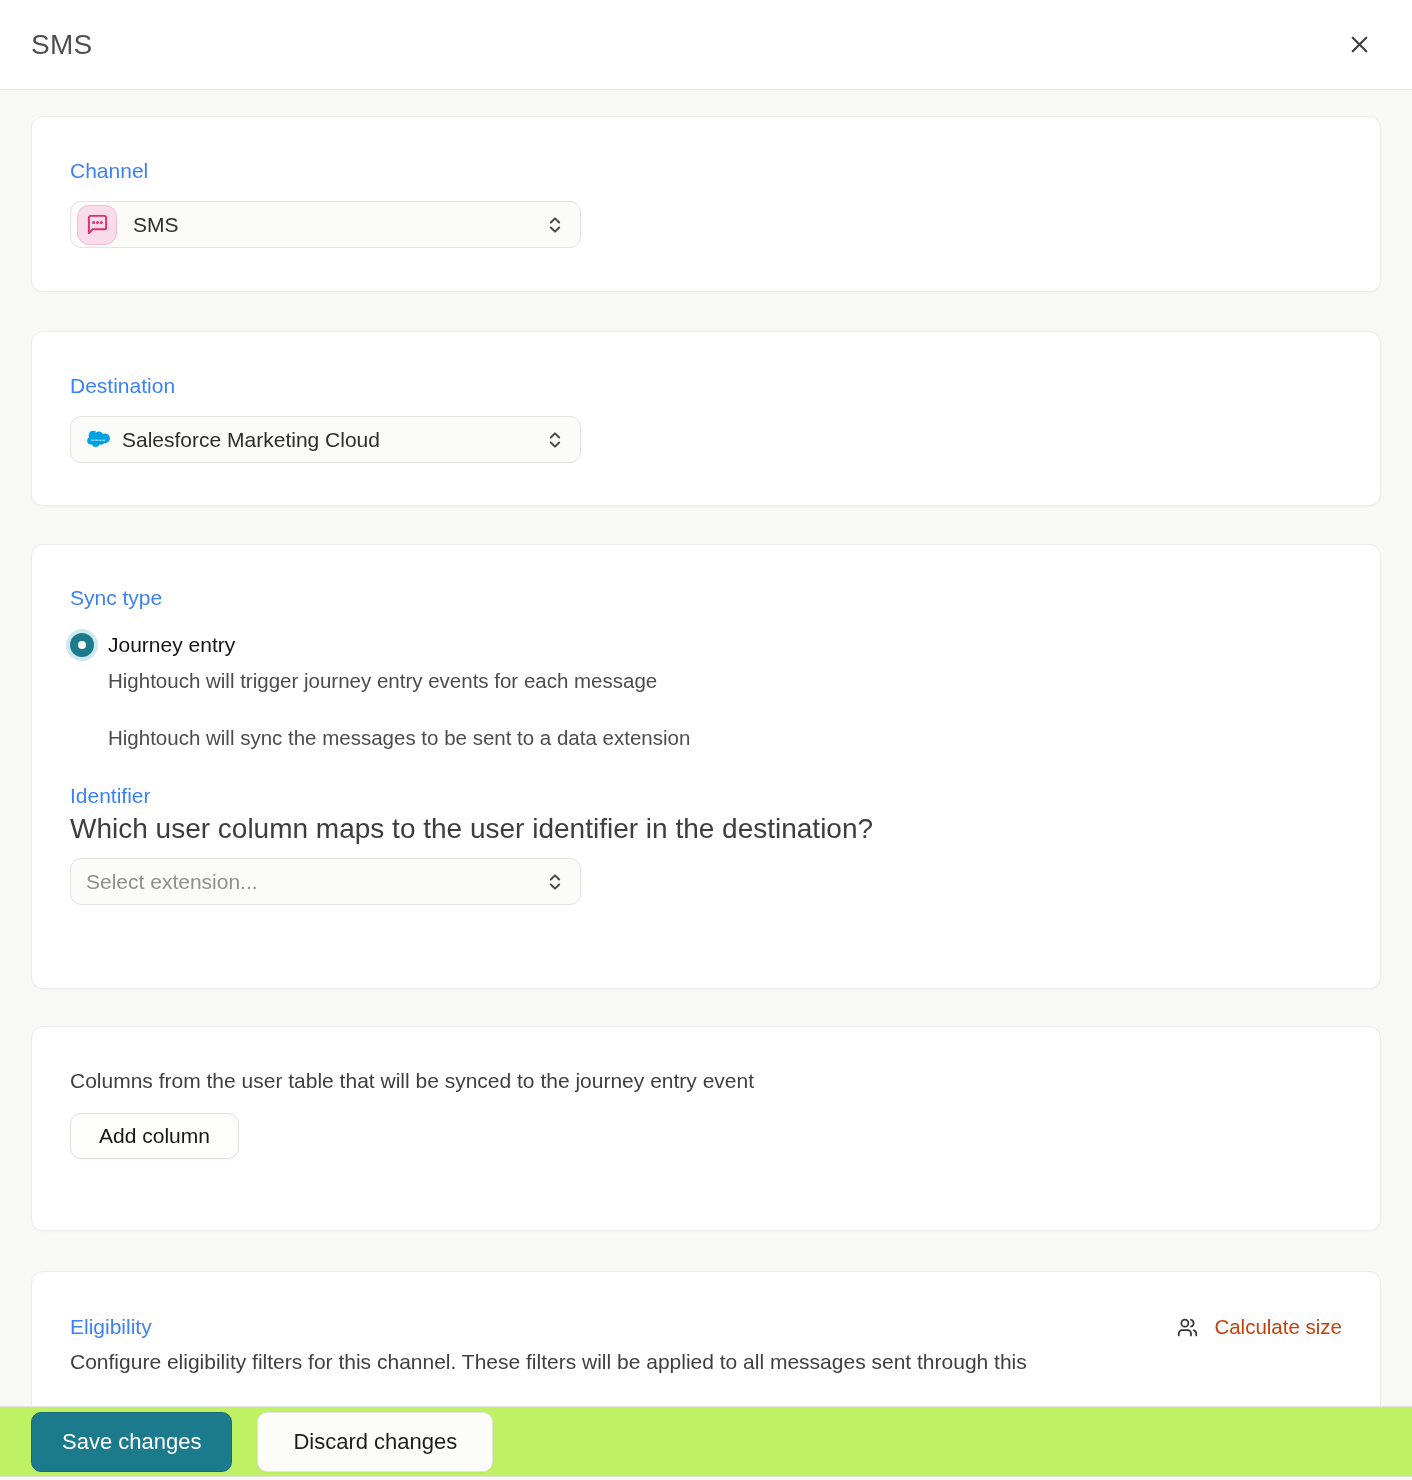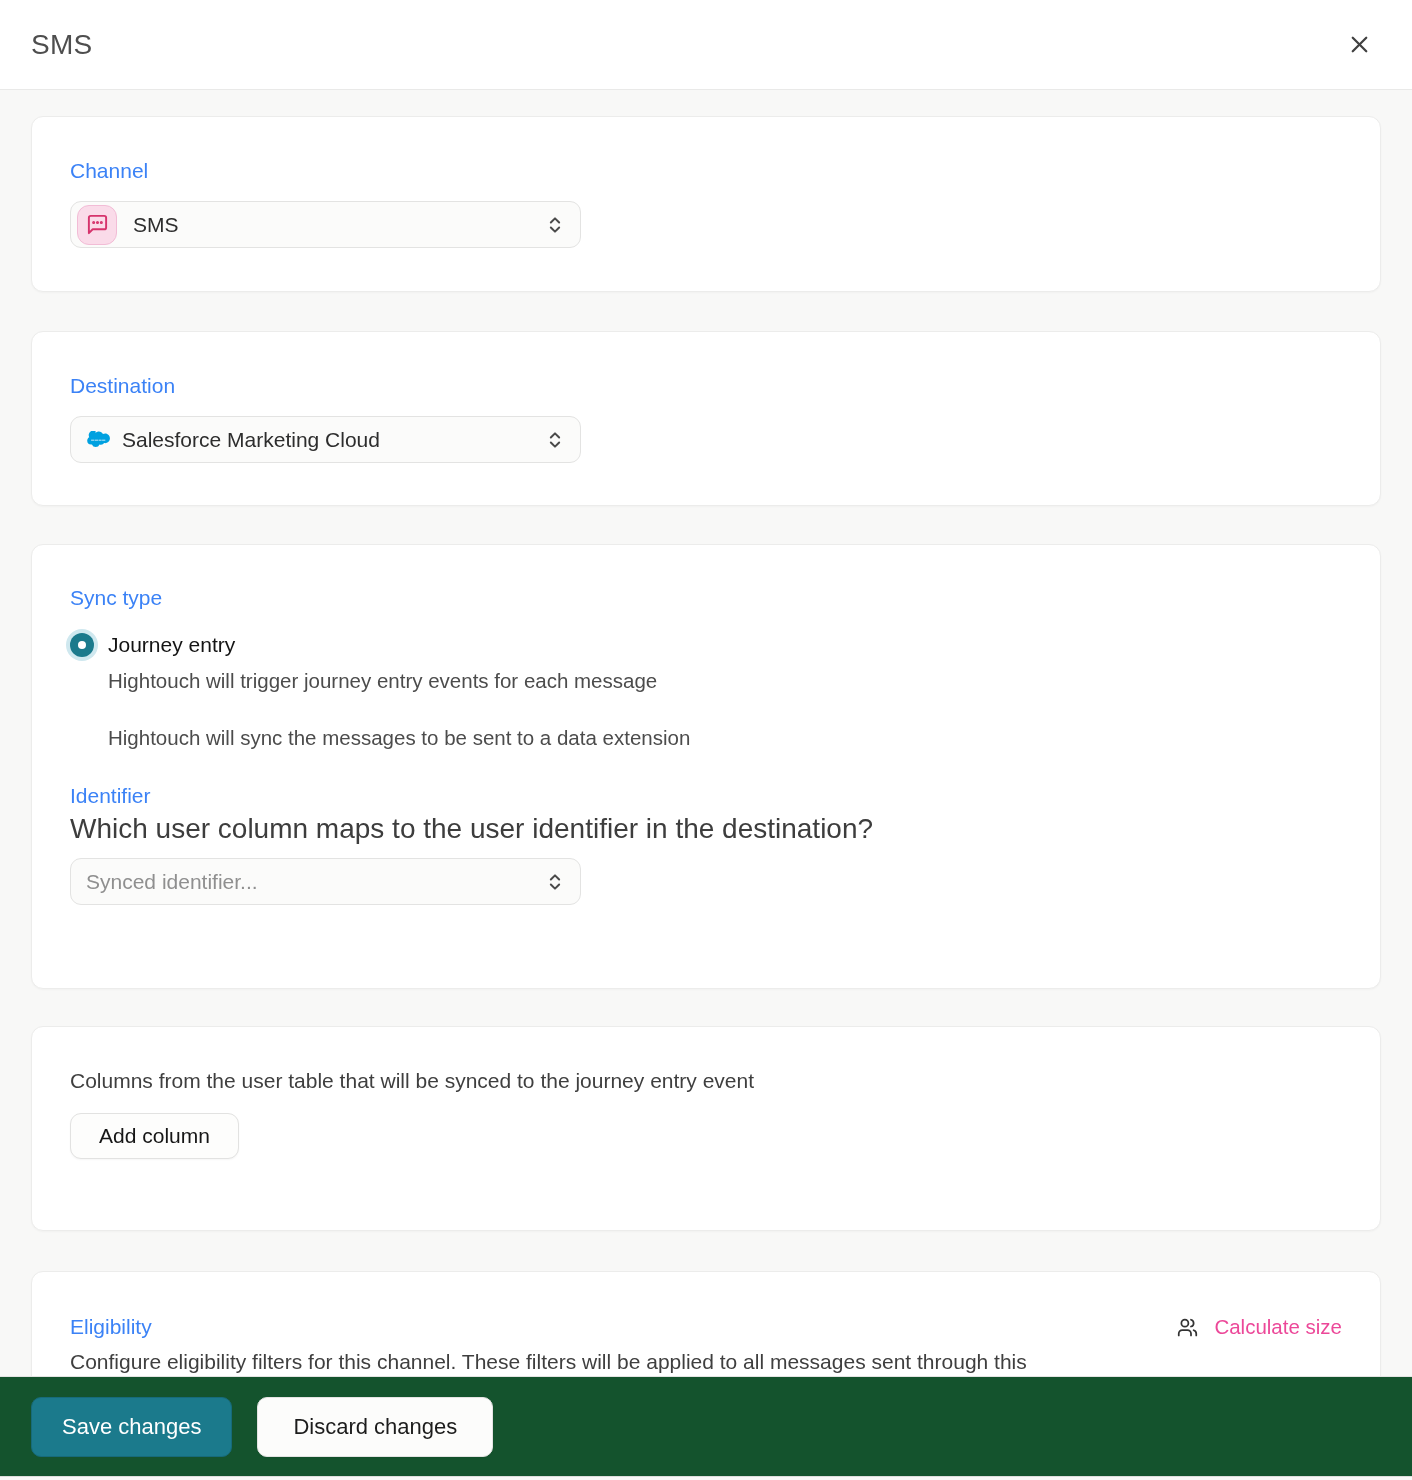--- a/index.html
+++ b/index.html
@@ -89,27 +89,27 @@
     background:#fdfdfc; border:1px solid #e2e2e1; border-radius:11px;
     font-family:inherit; font-size:21px; font-weight:500; color:#161616;
     box-shadow:0 1px 2px rgba(20,20,20,.04); cursor:pointer;
   }
 
   
   .elig-head { display:flex; align-items:center; justify-content:space-between; margin-bottom:9px; }
   .calc-size {
     display:flex; align-items:center; gap:16px;
     background:none; border:none; cursor:pointer; font-family:inherit;
-    font-size:20.5px; font-weight:500; color:#ec4899;
+    font-size:20.5px; font-weight:500; color:#c2410c;
   }
 
   
   .footer {
-    position:absolute; left:0; right:0; bottom:3px; height:101px;
-    background:#14532d; border-top:1px solid #e4e4e3; border-bottom:1px solid #dddddc;
+    position:absolute; left:0; right:0; bottom:3px; height:71px;
+    background:#bef264; border-top:1px solid #e4e4e3; border-bottom:1px solid #dddddc;
     display:flex; align-items:center; gap:25px; padding:0 31px; z-index:5;
   }
   .btn {
     height:60px; border-radius:10px; font-family:inherit;
     font-size:22px; font-weight:500; cursor:pointer;
   }
   .btn-save {
     background:#1b7a8c; color:#ffffff; border:1px solid #176a7a; padding:0 30px;
   }
   .btn-discard {
@@ -185,21 +185,21 @@
       <div class="desc-text radio-desc gap-after-desc1">Hightouch will trigger journey entry events for each message</div>
     </div>
 
     <div>
       <div class="desc-text radio-desc gap-after-desc2">Hightouch will sync the messages to be sent to a data extension</div>
     </div>
 
     <div class="section-label ident-label">Identifier</div>
     <div class="ident-q">Which user column maps to the user identifier in the destination?</div>
     <div class="select">
-      <span class="select-value placeholder">Synced identifier...</span>
+      <span class="select-value placeholder">Select extension...</span>
       <span class="chev">
         <svg width="20" height="20" viewBox="0 0 24 24" fill="none" stroke="#4a4a4a" stroke-width="2.4" stroke-linecap="round" stroke-linejoin="round">
             <path d="m7 15 5 5 5-5"></path>
             <path d="m7 9 5-5 5 5"></path>
           </svg>
       </span>
     </div>
   </div>
 
   <div class="card card-synced">

